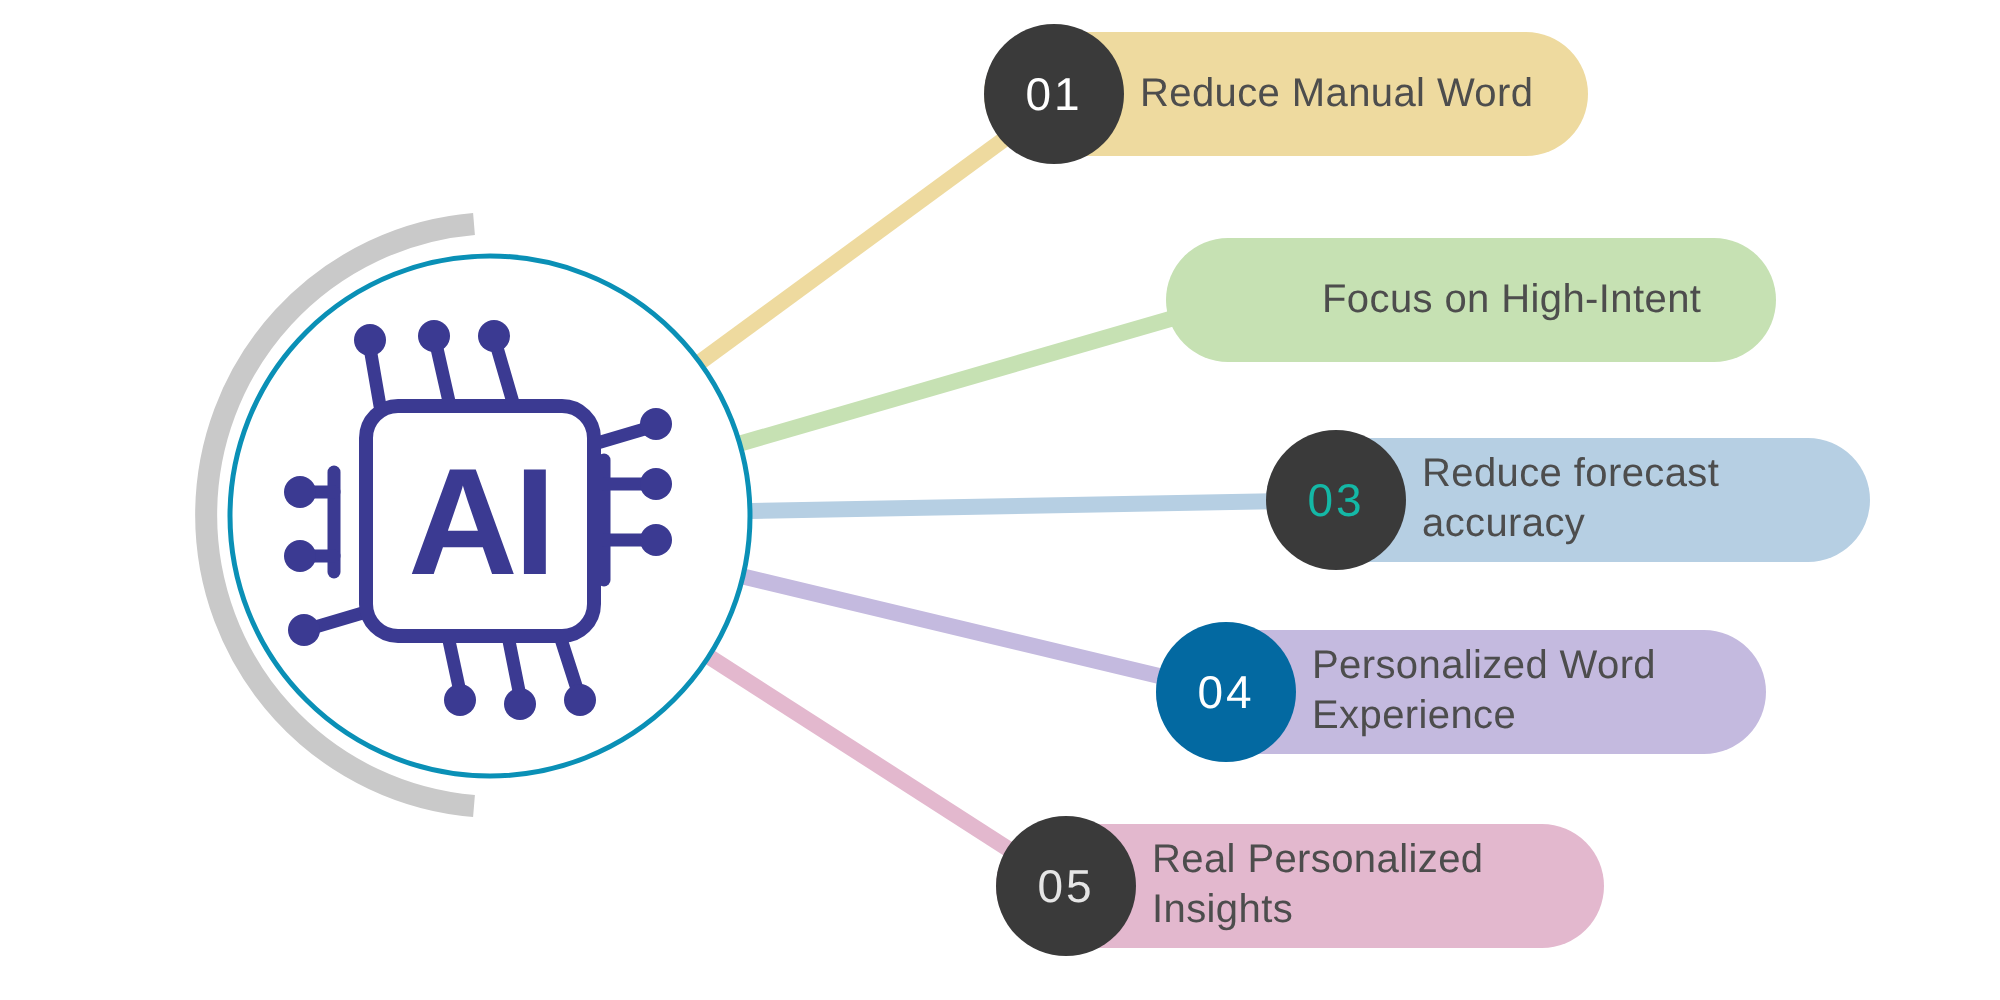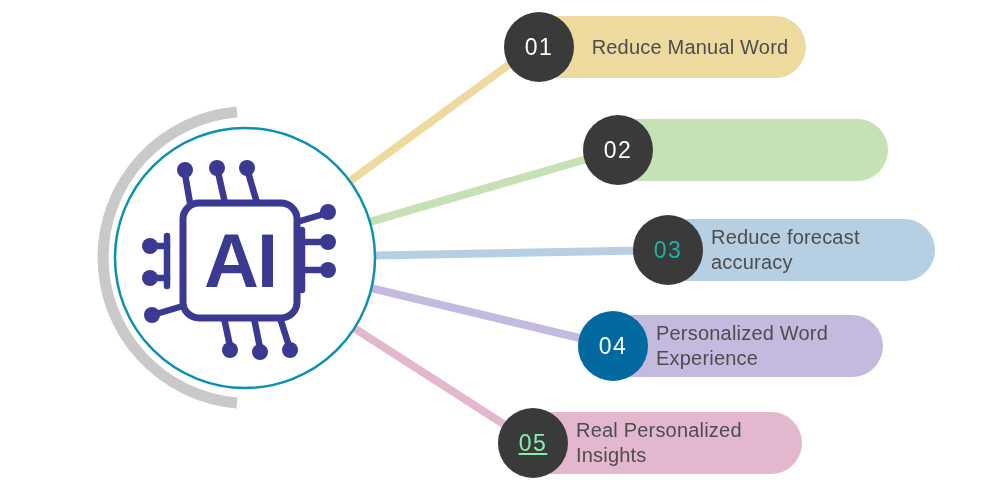--- a/index.html
+++ b/index.html
@@ -37,21 +37,21 @@
     border-radius: 50%;
     display: flex;
     align-items: center;
     justify-content: center;
   }
   .num-badge span {
     font-size: 23px;
     letter-spacing: 1.5px;
     font-weight: 400;
   }
-  .pill-1 { left: 504px; top: 16px;  width: 302px; justify-content: center; }
+  .pill-1 { left: 492px; top: 16px;  width: 302px; }
   .pill-2 { left: 583px; top: 119px; width: 305px; }
   .pill-3 { left: 633px; top: 219px; width: 302px; }
   .pill-4 { left: 578px; top: 315px; width: 305px; }
   .pill-5 { left: 498px; top: 412px; width: 304px; }
 </style>
 </head>
 <body>
 
 <div class="canvas">
 
@@ -114,40 +114,38 @@
   <div class="items-layer" style="color: rgb(77, 77, 77);">
 
     <div class="pill pill-1" style="background: rgb(238, 218, 159);">
       <div class="num-badge" style="background: rgb(58, 58, 58);">
         <span style="color: rgb(255, 255, 255);">01</span>
       </div>
       <div class="pill-label">Reduce Manual Word</div>
     </div>
 
     <div class="pill pill-2" style="background: rgb(198, 225, 179);">
-      <div class="num-badge" style="background: rgb(58, 58, 58);">
-        <span style="color: rgb(255, 255, 255);">02</span>
-      </div>
+      <div class="pill-label">Focus on High-Intent</div>
     </div>
 
     <div class="pill pill-3" style="background: rgb(182, 207, 227);">
       <div class="num-badge" style="background: rgb(58, 58, 58);">
         <span style="color: #14b8a6;">03</span>
       </div>
       <div class="pill-label">Reduce forecast accuracy</div>
     </div>
 
     <div class="pill pill-4" style="background: rgb(196, 186, 223);">
       <div class="num-badge" style="background: #0369a1;">
         <span style="color: rgb(255, 255, 255);">04</span>
       </div>
       <div class="pill-label">Personalized Word Experience</div>
     </div>
 
     <div class="pill pill-5" style="background: rgb(227, 184, 206);">
       <div class="num-badge" style="background: rgb(58, 58, 58);">
-        <span style="color: #86efac; text-decoration: underline;">05</span>
+        <span style="color: #e5e5e5;">05</span>
       </div>
       <div class="pill-label">Real Personalized Insights</div>
     </div>
 
   </div>
 </div>
 
 </body></html>

